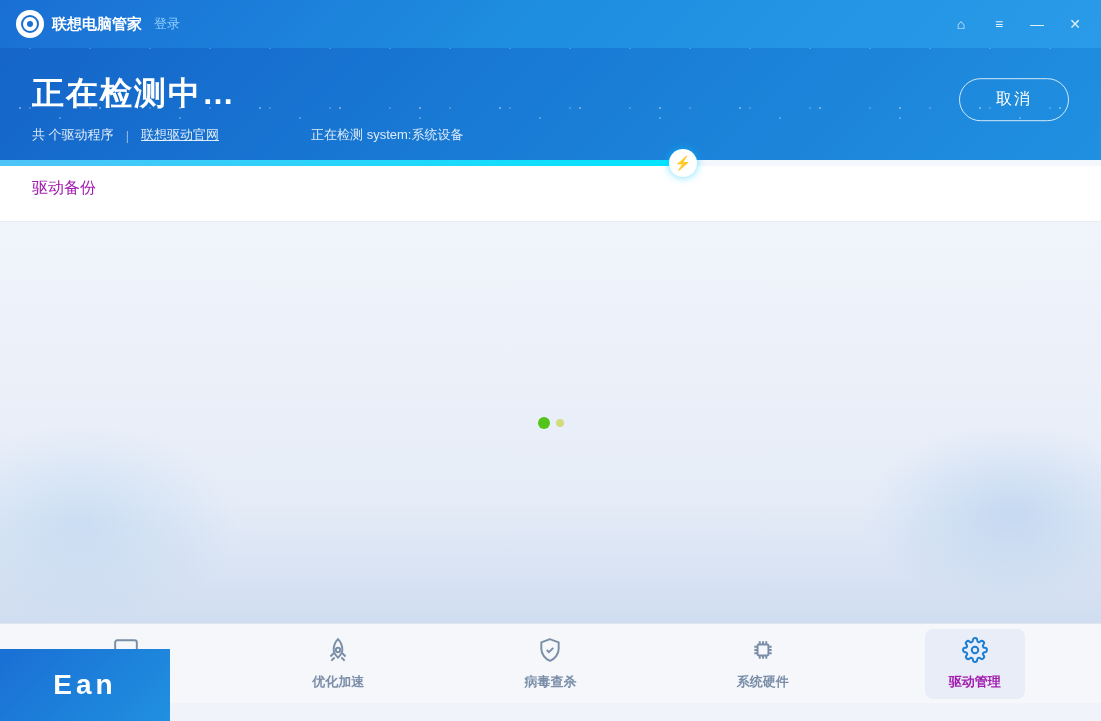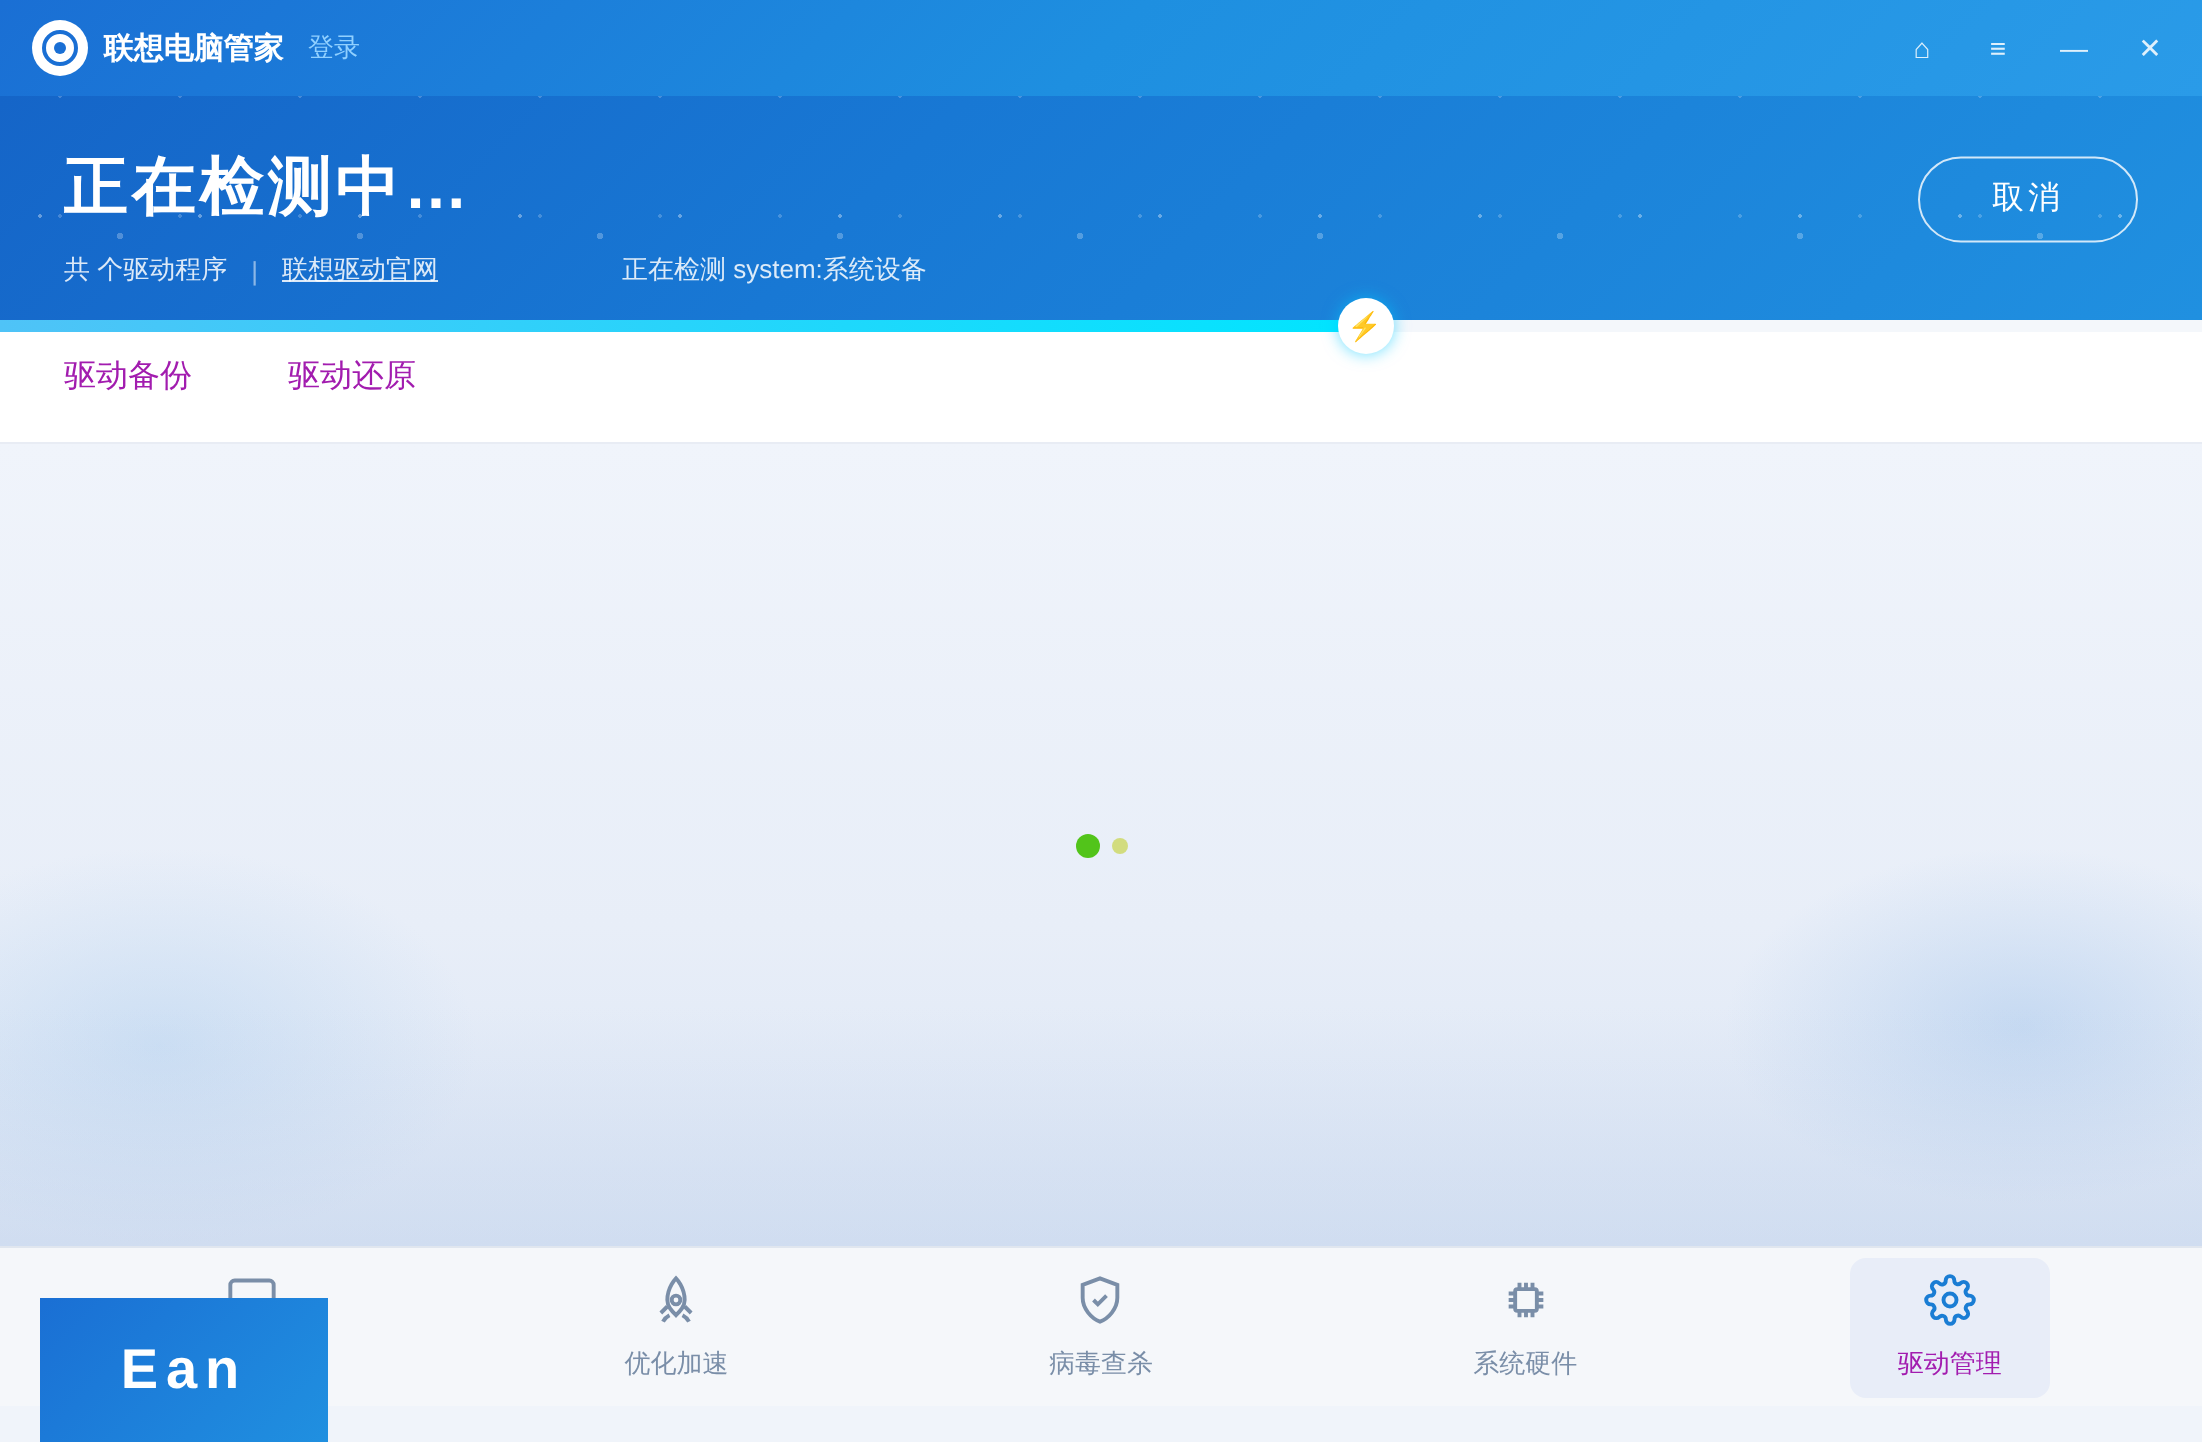--- a/index.html
+++ b/index.html
@@ -272,20 +272,21 @@
 
     
     #bottom-nav {
       height: 80px;
       background: #f5f7fa;
       border-top: 1px solid #e0e6ef;
       display: flex;
       align-items: center;
       justify-content: space-around;
       padding: 0 20px;
+      font-weight: bold;
     }
     .nav-item {
       display: flex;
       flex-direction: column;
       align-items: center;
       gap: 4px;
       cursor: pointer;
       padding: 8px 20px;
       border-radius: 8px;
       min-width: 100px;
@@ -312,28 +313,27 @@
     .nav-svg {
       width: 26px;
       height: 26px;
     }
 
     
     #bottom-partial {
       position: absolute;
       bottom: 0;
       left: 0;
-      width: 144px;
+      width: 170px;
       height: 72px;
       background: linear-gradient(135deg, #1a6fd4, #2090e0);
       display: flex;
       align-items: center;
       justify-content: center;
       z-index: 5;
-      margin-left: 20px;
     }
     #bottom-partial .partial-text {
       color: white;
       font-size: 28px;
       font-weight: 700;
       letter-spacing: 4px;
     }
   </style>
 </head>
 <body>
@@ -369,23 +369,20 @@
   <div id="progress-bar-fill">
     <div id="progress-bolt">
       <span class="bolt">⚡</span>
     </div>
   </div>
 </div>
 
 <div id="tabs-bar">
   <div class="tab-item">
     <span>驱动备份</span>
-  </div>
-  <div class="tab-item">
-    <span>驱动还原</span>
   </div>
 </div>
 
 <div id="main-content">
   <div class="wave-shape-left"></div>
   <div class="wave-shape-right"></div>
   <div id="loading-dots">
     <div class="dot-green"></div>
     <div class="dot-yellow"></div>
   </div>

